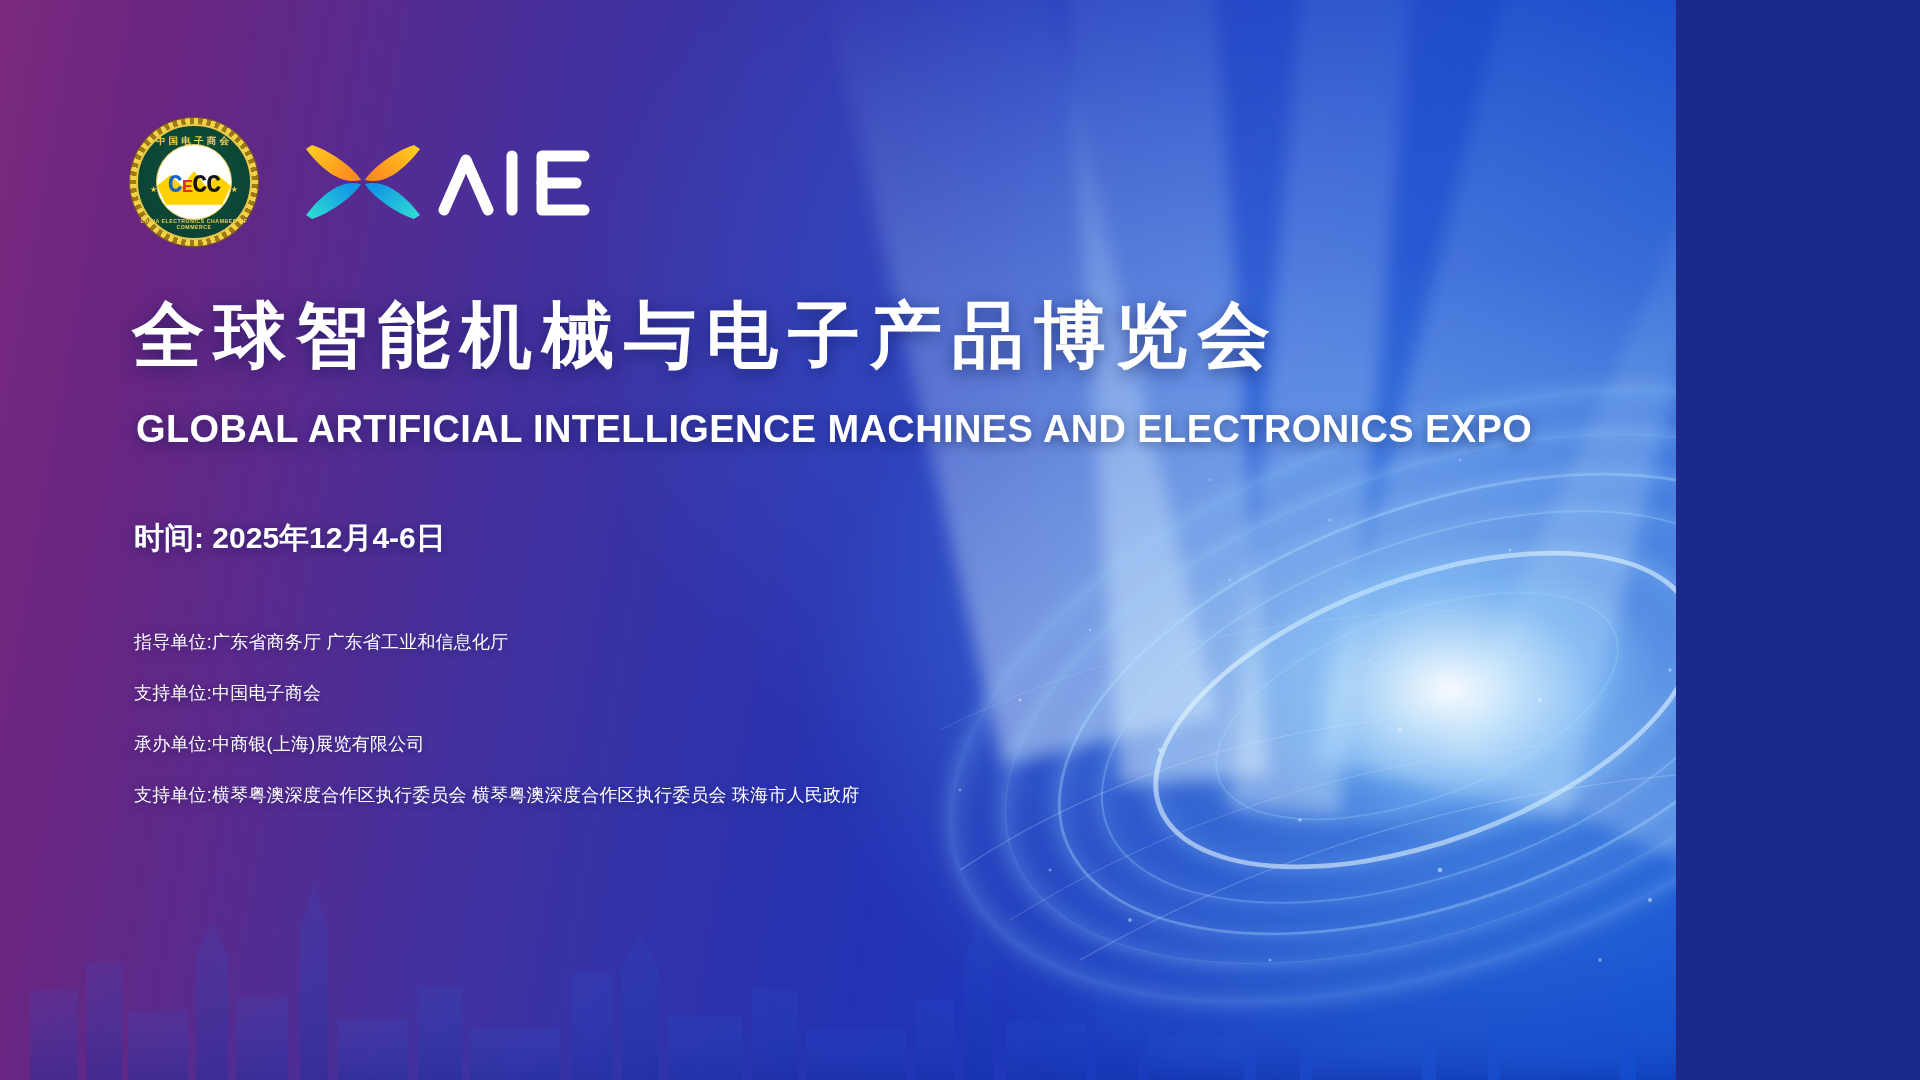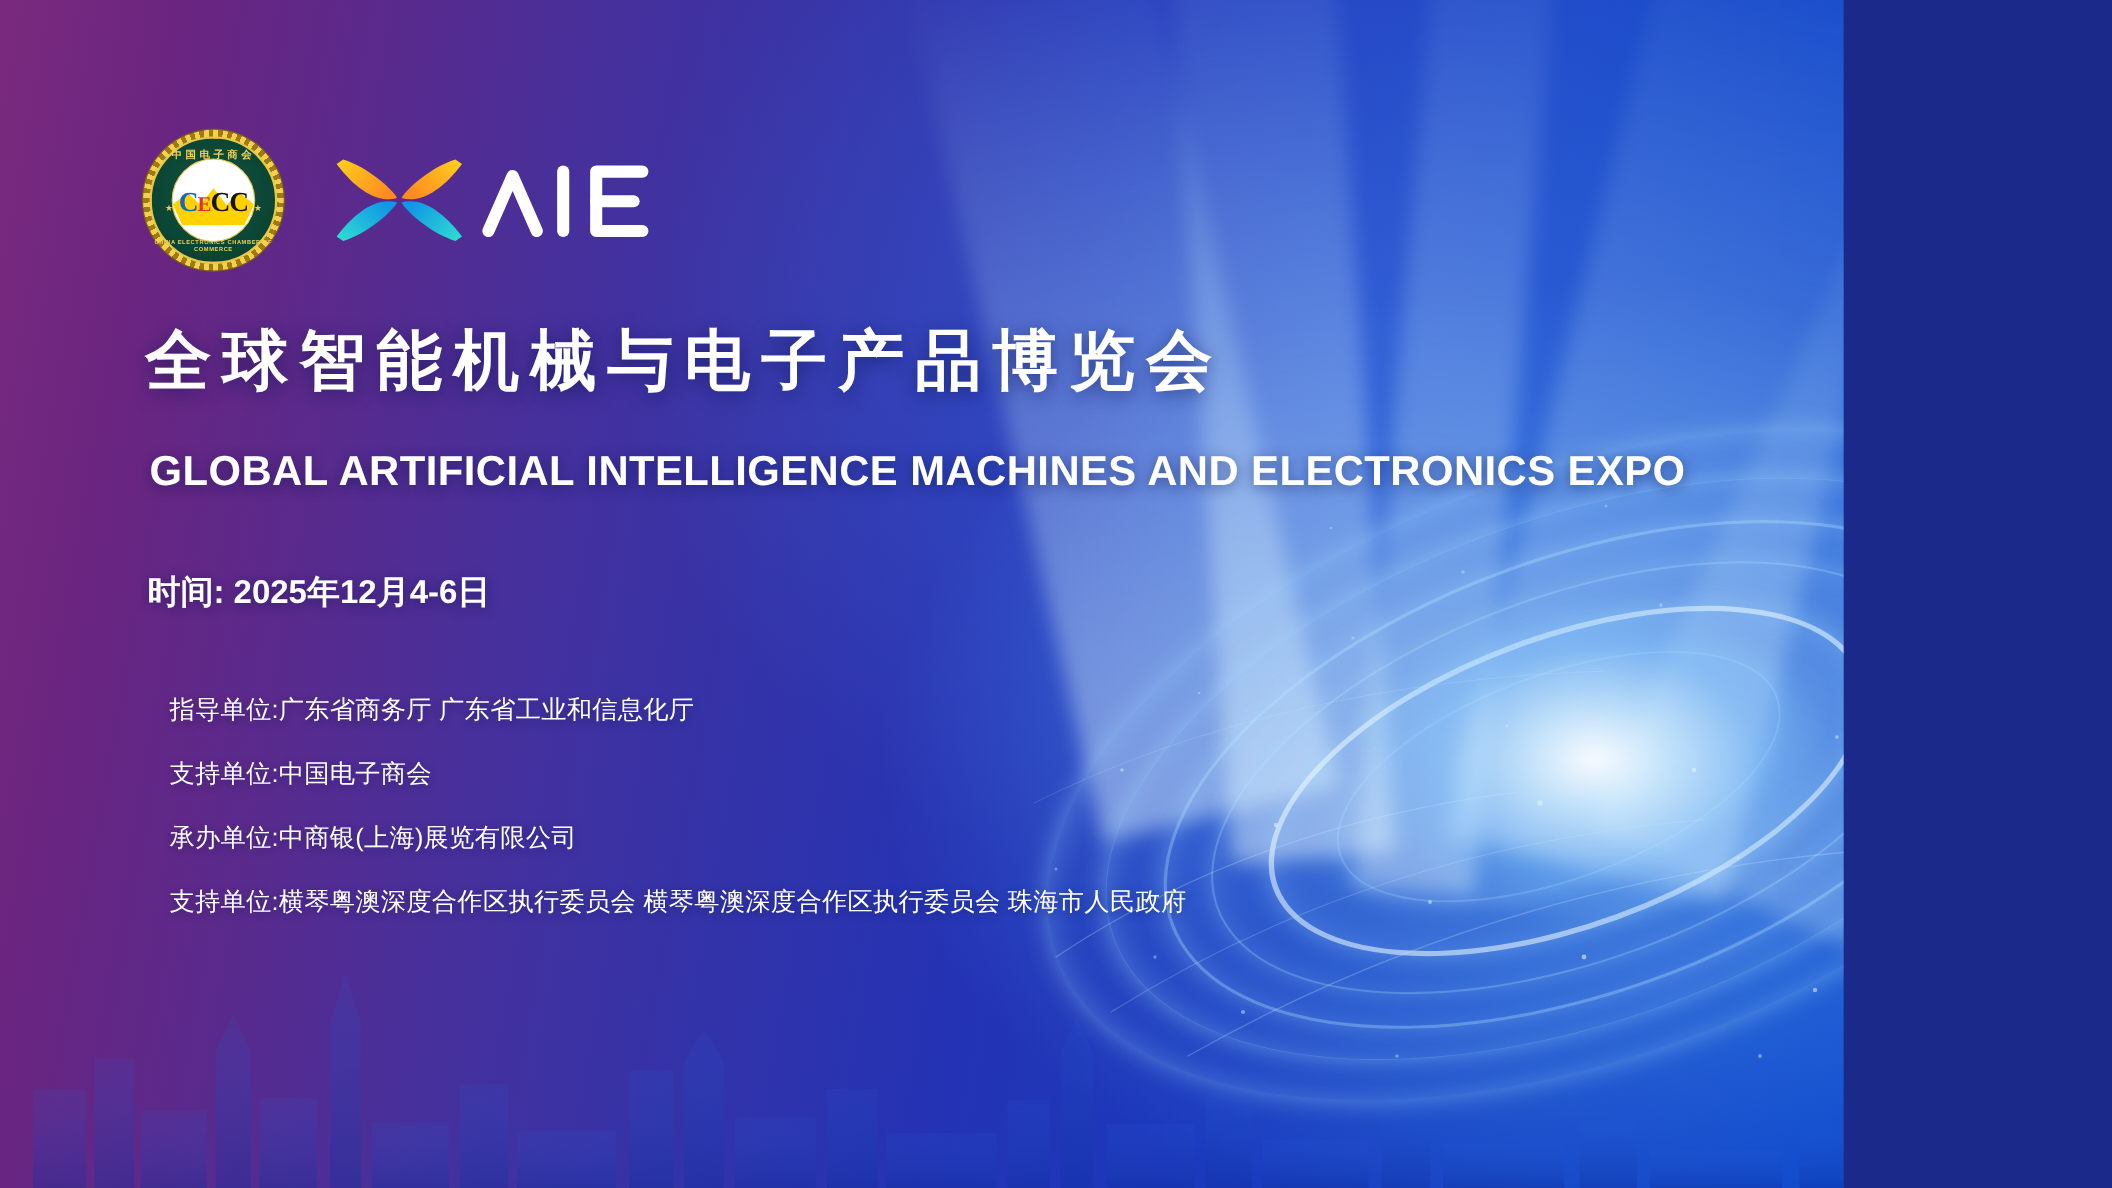--- a/index.html
+++ b/index.html
@@ -75,21 +75,21 @@
     position:absolute;inset:26px;border-radius:50%;
     background:#ffffff;border:1px solid #e8c84a;overflow:hidden;
   }
   .seal-burst{
     position:absolute;left:50%;top:58%;transform:translate(-50%,-50%);
     width:74px;height:40px;background:#ffd200;
     clip-path:polygon(0% 45%,18% 18%,34% 46%,50% 8%,66% 46%,82% 18%,100% 45%,88% 92%,12% 92%);
   }
   .seal-cecc{
     position:absolute;left:50%;top:54%;transform:translate(-50%,-50%);
-    font-family:Liberation Serif, serif;
+    font-family:Liberation Mono, monospace;
     font-weight:bold;font-size:25px;letter-spacing:-1px;white-space:nowrap;
   }
   .seal-cecc .c1{color:#1a63c9;}
   .seal-cecc .c2{color:#e03127;font-size:19px;}
   .seal-cecc .c3{color:#141414;}
   .seal-cecc .c4{color:#141414;}
   .seal-top-text{
     position:absolute;left:0;top:9px;width:100%;text-align:center;
     color:#f0cf55;font-size:9.5px;letter-spacing:3.2px;font-weight:bold;
   }
@@ -105,40 +105,40 @@
   .aie-mark{width:118px;height:86px;}
   .aie-word{
     color:#ffffff;font-size:62px;font-weight:bold;letter-spacing:2px;
     line-height:1;display:flex;align-items:center;
   }
   .aie-word svg{display:block;}
 
   
   .headline{
     position:absolute;left:132px;top:288px;
-    color:#fff;font-size:60px;font-weight:bold;letter-spacing:10px;
+    color:#fff;font-size:72px;font-weight:bold;letter-spacing:10px;
     white-space:nowrap;
     text-shadow:0 4px 16px rgba(10,20,80,.55);
   }
   .subhead{
     position:absolute;left:136px;top:408px;
     color:#fff;font-size:38px;font-weight:bold;letter-spacing:.4px;
     white-space:nowrap;
     text-shadow:0 3px 12px rgba(10,20,80,.5);
   }
 
   .meta{
     position:absolute;left:134px;top:518px;
     color:#fff;font-size:30px;font-weight:bold;white-space:nowrap;
     text-shadow:0 2px 10px rgba(10,20,80,.5);
     display:flex;gap:52px;
   }
 
   .orgs{position:absolute;left:134px;top:630px;color:#fff;white-space:nowrap;}
-  .orgs .line{font-size:23px;margin-bottom:27px;letter-spacing:.2px;text-shadow:0 2px 8px rgba(10,20,80,.45);margin-left:20px;}
+  .orgs .line{font-size:18px;margin-bottom:27px;letter-spacing:.2px;text-shadow:0 2px 8px rgba(10,20,80,.45);}
   .orgs .line:last-child{margin-bottom:0;}
 </style>
 </head>
 <body>
 
 <div id="poster">
 
   <div class="beam b1"></div>
   <div class="beam b2"></div>
   <div class="beam b3"></div>

